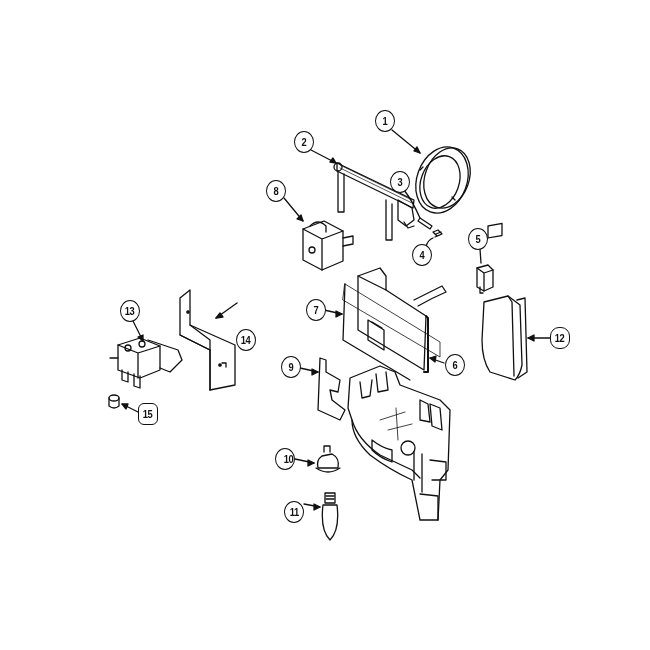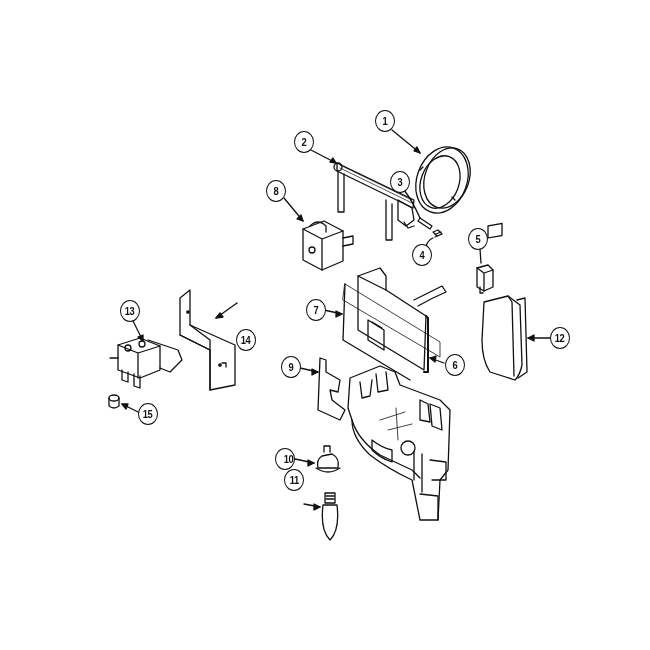--- a/index.html
+++ b/index.html
@@ -187,28 +187,28 @@
     </div>
   <div class="callout" style="left:276px;top:191px;">
       <span>8</span>
     </div>
   <div class="callout" style="left:291px;top:367px;">
       <span>9</span>
     </div>
   <div class="callout" style="left:285px;top:459px;justify-content:flex-end;">
       <span>10</span>
     </div>
-  <div class="callout" style="left:294px;top:480px;">
+  <div class="callout" style="left:294px;top:512px;">
       <span>11</span>
     </div>
-  <div class="callout" style="left:560px;top:338px;">
+  <div class="callout" style="left:560px;top:338px;border-radius:9px;">
       <span>12</span>
     </div>
   <div class="callout" style="left:130px;top:311px;">
       <span>13</span>
     </div>
   <div class="callout" style="left:246px;top:301px;margin-top:28px;">
       <span>14</span>
     </div>
-  <div class="callout" style="left:148px;top:414px;">
+  <div class="callout" style="left:148px;top:414px;border-radius:6px;">
       <span>15</span>
     </div>
 </div>
 
 </body></html>

